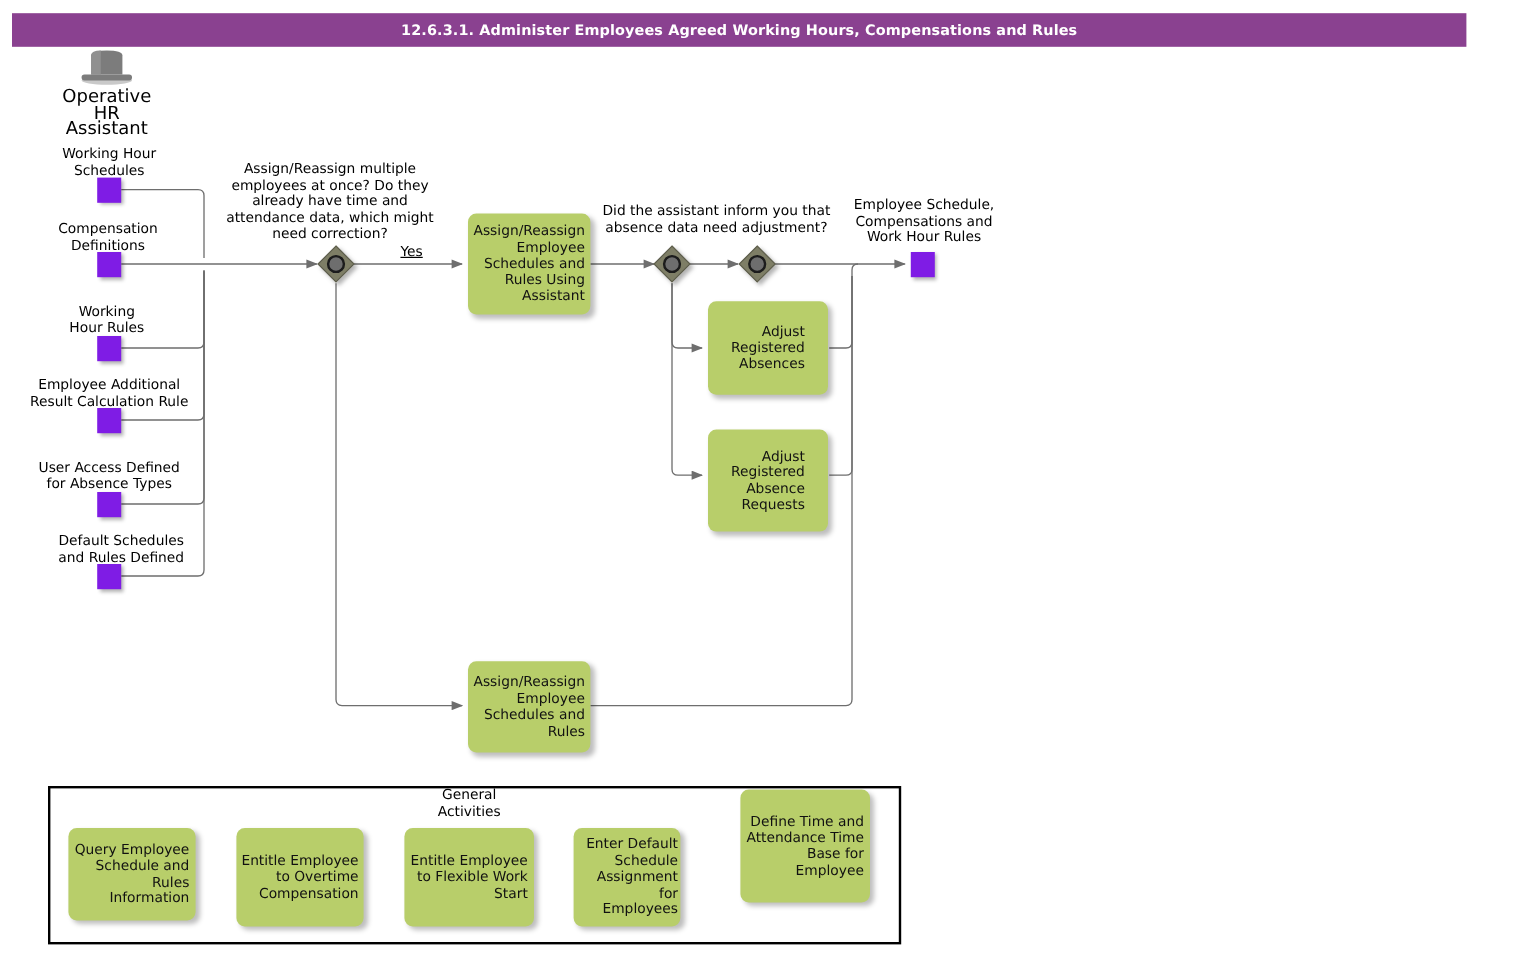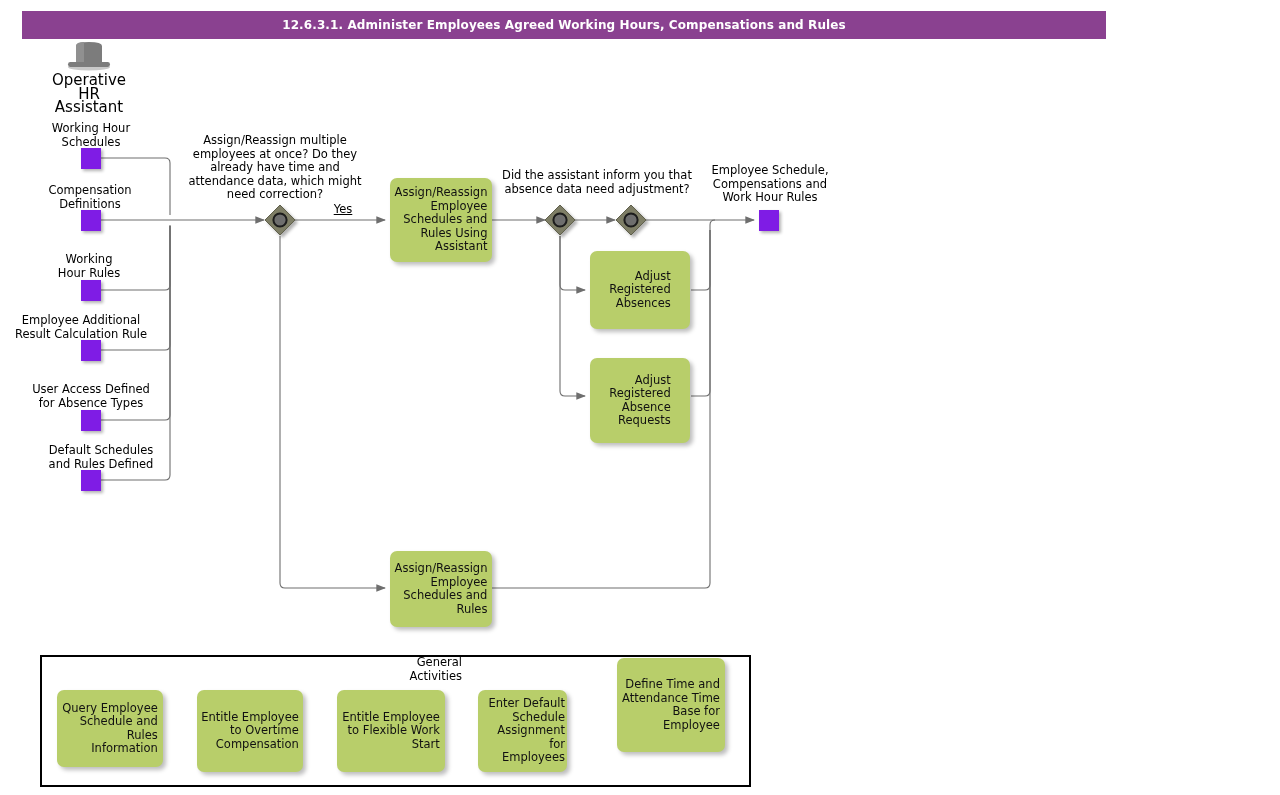--- a/index.html
+++ b/index.html
@@ -18,32 +18,31 @@
     position: absolute;
     left: 0; top: 0;
     width: 1280px;
     height: 795px;
   }
   
   .titlebar {
     position: absolute;
     left: 10px;
     top: 11px;
-    width: 1084px;
+    width: 1212px;
     height: 28px;
     background: #8A4190;
     color: #ffffff;
     font-size: 12px;
     font-weight: bold;
     display: flex;
     align-items: center;
     justify-content: center;
     letter-spacing: 0.1px;
     box-sizing: border-box;
-    margin-left: 12px;
   }
   .lbl {
     position: absolute;
     font-size: 11.5px;
     color: #000000;
     line-height: 13.5px;
     text-align: center;
     white-space: pre-line;
   }
   .role-label {
@@ -90,21 +89,21 @@
     background: transparent;
     box-sizing: border-box;
   }
   .ga-title {
     position: absolute;
     left: 320px;
     top: 655px;
     width: 142px;
     font-size: 11.5px;
     line-height: 14px;
-    text-align: right;
+    text-align: center;
     color: #000;
     white-space: pre-line;
   }
 </style>
 </head>
 <body>
 
 <svg id="canvas" viewBox="0 0 1280 795" width="1280" height="795" xmlns="http://www.w3.org/2000/svg">
   <defs>
     <marker id="arrow" viewBox="0 0 10 8" refX="9" refY="4" markerWidth="9" markerHeight="7" orient="auto-start-reverse">
@@ -178,21 +177,21 @@
 <div class="data-sq" style="left:81px; top:148px;"></div>
 
 <div class="lbl" style="left:30px; top:184px; width:120px;">Compensation
 Definitions</div>
 <div class="data-sq" style="left:81px; top:210px;"></div>
 
 <div class="lbl" style="left:29px; top:253px; width:120px;">Working
 Hour Rules</div>
 <div class="data-sq" style="left:81px; top:280px;"></div>
 
-<div class="lbl" style="left:5px; top:314px; width:152px;">Employee Additional
+<div class="lbl" style="left:15px; top:314px; width:152px;">Employee Additional
 Result Calculation Rule</div>
 <div class="data-sq" style="left:81px; top:340px;"></div>
 
 <div class="lbl" style="left:21px; top:383px; width:140px;">User Access Defined
 for Absence Types</div>
 <div class="data-sq" style="left:81px; top:410px;"></div>
 
 <div class="lbl" style="left:34px; top:444px; width:134px;">Default Schedules
 and Rules Defined</div>
 <div class="data-sq" style="left:81px; top:470px;"></div>

